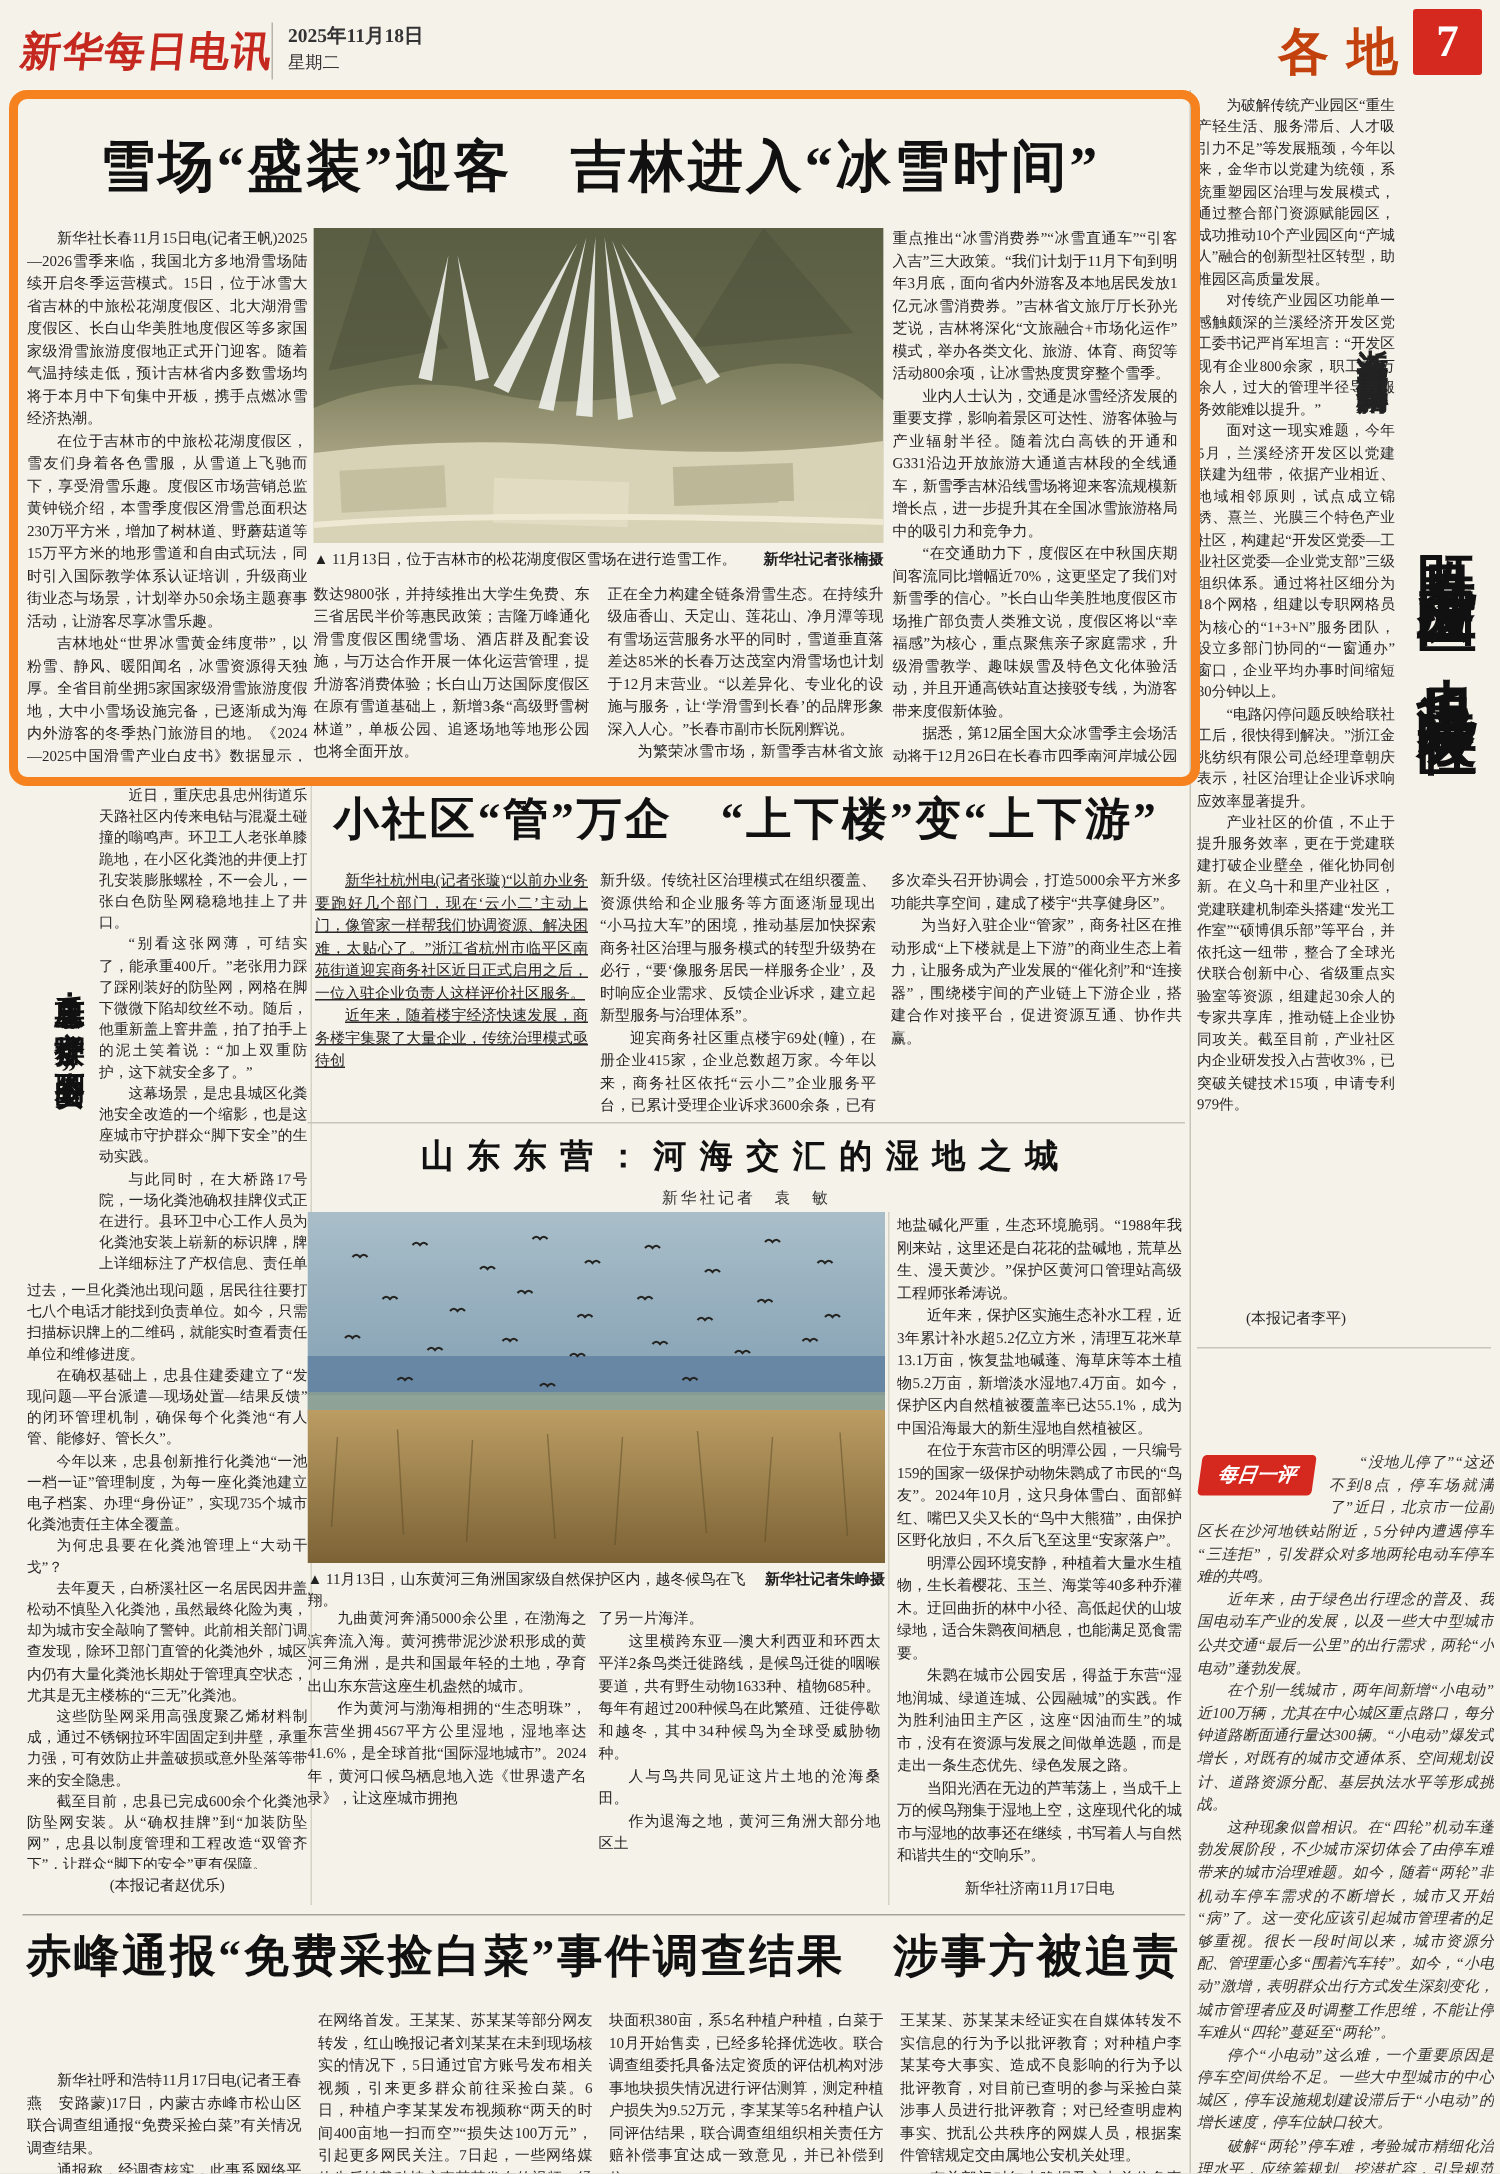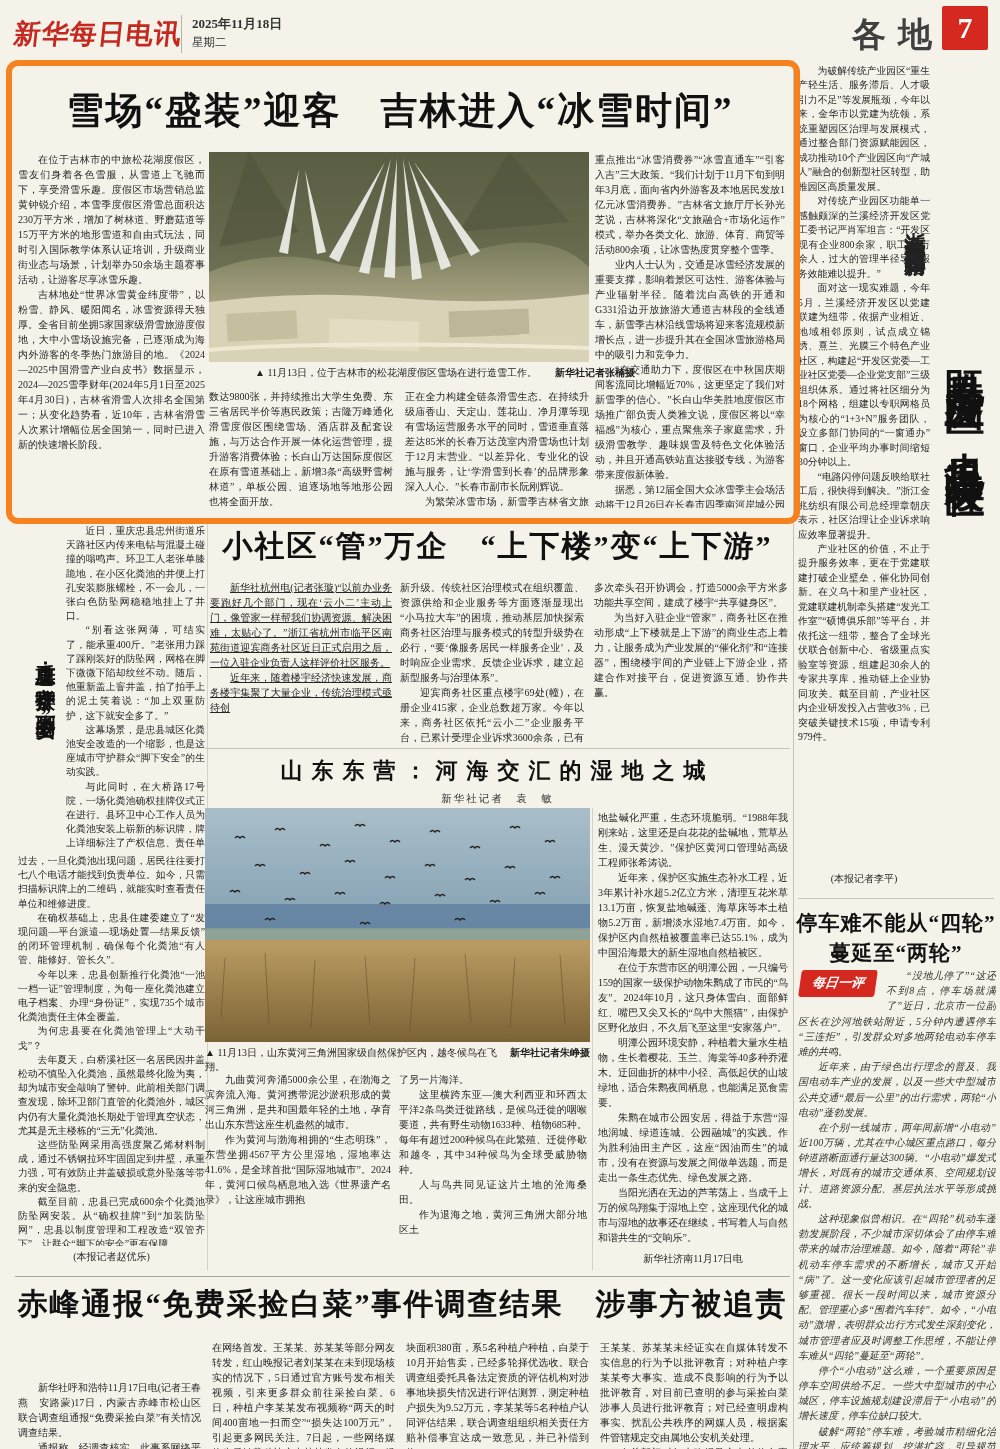--- a/index.html
+++ b/index.html
@@ -4,21 +4,21 @@
 <style>
   html,body{margin:0;padding:0;background:#dedbd4;}
   #page{position:relative;width:1000px;height:1449px;margin:0 auto;background:#f5f2ea;
         font-family:"Liberation Serif","DejaVu Serif",serif;color:#262626;overflow:hidden;}
   
   .masthead{position:absolute;left:14px;top:16px;font-size:27px;font-weight:900;color:#c5281e;
             transform:skewX(-6deg);letter-spacing:1px;}
   .hdr-vline{position:absolute;left:181px;top:15px;width:1px;height:38px;background:#b9b4aa;}
   .hdr-date{position:absolute;left:192px;top:15px;font-size:13px;font-weight:700;color:#333;line-height:1.45;}
   .hdr-week{font-size:11.5px;font-weight:400;}
-  .section-label{position:absolute;left:852px;top:12px;font-size:34px;font-weight:900;color:#404040;letter-spacing:12px;}
+  .section-label{position:absolute;left:852px;top:12px;font-size:34px;font-weight:900;color:#c2410c;letter-spacing:12px;}
   .pagenum{position:absolute;left:942px;top:6px;width:46px;height:44px;background:#d5281e;color:#fff;
            font-size:30px;font-weight:700;display:flex;align-items:center;justify-content:center;border-radius:2px;}
   
   .vrule{position:absolute;width:1px;background:#c9c4b8;}
   .hrule{position:absolute;height:1px;background:#b9b4a8;}
   
   .highlight-box{position:absolute;left:6px;top:60px;width:782px;height:452px;border:6px solid #f5821f;
                  border-radius:12px;pointer-events:none;z-index:50;}
   
   .col{position:absolute;overflow:hidden;font-size:10px;line-height:1.5;text-align:justify;}
@@ -55,20 +55,21 @@
   <div class="vrule" style="left:592px;top:808px;height:462px;background:#d6d1c5;"></div>
   <div class="hrule" style="left:205px;top:748px;width:585px;background:#c9c4b8;"></div>
   <div class="hrule" style="left:15px;top:1276px;width:775px;background:#a9a498;"></div>
   <div class="hrule" style="left:798px;top:898px;width:196px;background:#c9c4b8;"></div>
 
   <div class="highlight-box"></div>
 
   <div class="headline" style="left:20px;top:86px;width:760px;font-size:37px;letter-spacing:2px;">雪场“盛装”迎客　吉林进入“冰雪时间”</div>
 
   <div class="col" style="left:18px;top:152px;width:187px;height:356px;">
+      <p class="para">新华社长春11月15日电(记者王帆)2025—2026雪季来临，我国北方多地滑雪场陆续开启冬季运营模式。15日，位于冰雪大省吉林的中旅松花湖度假区、北大湖滑雪度假区、长白山华美胜地度假区等多家国家级滑雪旅游度假地正式开门迎客。随着气温持续走低，预计吉林省内多数雪场均将于本月中下旬集中开板，携手点燃冰雪经济热潮。</p>
       <p class="para">在位于吉林市的中旅松花湖度假区，雪友们身着各色雪服，从雪道上飞驰而下，享受滑雪乐趣。度假区市场营销总监黄钟锐介绍，本雪季度假区滑雪总面积达230万平方米，增加了树林道、野蘑菇道等15万平方米的地形雪道和自由式玩法，同时引入国际教学体系认证培训，升级商业街业态与场景，计划举办50余场主题赛事活动，让游客尽享冰雪乐趣。</p>
       <p class="para">吉林地处“世界冰雪黄金纬度带”，以粉雪、静风、暖阳闻名，冰雪资源得天独厚。全省目前坐拥5家国家级滑雪旅游度假地，大中小雪场设施完备，已逐渐成为海内外游客的冬季热门旅游目的地。《2024—2025中国滑雪产业白皮书》数据显示，2024—2025雪季财年(2024年5月1日至2025年4月30日)，吉林省滑雪人次排名全国第一；从变化趋势看，近10年，吉林省滑雪人次累计增幅位居全国第一，同时已进入新的快速增长阶段。</p>
     </div>
 
   <svg class="photo" style="left:209px;top:152px;" width="380" height="210" viewBox="0 0 380 210">
     <defs>
       <linearGradient id="gSki" x1="0" y1="0" x2="0" y2="1">
         <stop offset="0" stop-color="#5f6347"></stop>
           <stop offset="0.45" stop-color="#7c7e5d"></stop>
         <stop offset="0.7" stop-color="#a39f7f"></stop>
@@ -89,21 +90,21 @@
       <path d="M90,18 L70,100 L79,102 Z"></path>
       <path d="M96,18 L108,102 L117,100 Z"></path>
     </g>
     <path d="M0,150 Q90,138 190,146 T380,142 L380,210 L0,210 Z" fill="#d8d2b6"></path>
     <rect x="18" y="160" width="70" height="28" fill="#c4bf9e" transform="rotate(-3 53 174)"></rect>
     <rect x="120" y="168" width="90" height="30" fill="#e2dcc2" transform="rotate(2 165 183)"></rect>
     <rect x="240" y="158" width="80" height="26" fill="#bcb897" transform="rotate(-2 280 171)"></rect>
     <rect x="310" y="182" width="60" height="22" fill="#d9d3b8"></rect>
     <path d="M0,198 Q120,188 380,196" stroke="#efe9d4" stroke-width="4" fill="none"></path>
   </svg>
-  <div class="caption" style="left:209px;top:366px;width:380px;margin-left:46px;">
+  <div class="caption" style="left:209px;top:366px;width:380px;">
     <span>▲ 11月13日，位于吉林市的松花湖度假区雪场在进行造雪工作。</span>
     <span class="credit">新华社记者张楠摄</span>
   </div>
 
   <div class="col" style="left:209px;top:389px;width:184px;height:118px;">
       <p class="para flush">数达9800张，并持续推出大学生免费、东三省居民半价等惠民政策；吉隆万峰通化滑雪度假区围绕雪场、酒店群及配套设施，与万达合作开展一体化运营管理，提升游客消费体验；长白山万达国际度假区在原有雪道基础上，新增3条“高级野雪树林道”，单板公园、追逐场地等地形公园也将全面开放。</p>
     </div>
   <div class="col" style="left:405px;top:389px;width:184px;height:118px;">
       <p class="para flush">正在全力构建全链条滑雪生态。在持续升级庙香山、天定山、莲花山、净月潭等现有雪场运营服务水平的同时，雪道垂直落差达85米的长春万达茂室内滑雪场也计划于12月末营业。“以差异化、专业化的设施与服务，让‘学滑雪到长春’的品牌形象深入人心。”长春市副市长阮刚辉说。</p>
       <p class="para">为繁荣冰雪市场，新雪季吉林省文旅厅将</p>
@@ -119,24 +120,20 @@
   <div class="vert" style="position:absolute;left:901px;top:216px;height:300px;width:28px;font-size:21px;font-weight:700;color:#222;letter-spacing:2px;">浙江金华重构产城融合新格局</div>
   <div class="col" style="left:798px;top:64px;width:132px;height:804px;font-size:9.8px;line-height:1.48;">
       <p class="para">为破解传统产业园区“重生产轻生活、服务滞后、人才吸引力不足”等发展瓶颈，今年以来，金华市以党建为统领，系统重塑园区治理与发展模式，通过整合部门资源赋能园区，成功推动10个产业园区向“产城人”融合的创新型社区转型，助推园区高质量发展。</p>
       <p class="para">对传统产业园区功能单一感触颇深的兰溪经济开发区党工委书记严肖军坦言：“开发区现有企业800余家，职工5.6万余人，过大的管理半径导致服务效能难以提升。”</p>
       <p class="para">面对这一现实难题，今年5月，兰溪经济开发区以党建联建为纽带，依据产业相近、地域相邻原则，试点成立锦绣、熹兰、光膜三个特色产业社区，构建起“开发区党委—工业社区党委—企业党支部”三级组织体系。通过将社区细分为18个网格，组建以专职网格员为核心的“1+3+N”服务团队，设立多部门协同的“一窗通办”窗口，企业平均办事时间缩短30分钟以上。</p>
       <p class="para">“电路闪停问题反映给联社工后，很快得到解决。”浙江金兆纺织有限公司总经理章朝庆表示，社区治理让企业诉求响应效率显著提升。</p>
       <p class="para">产业社区的价值，不止于提升服务效率，更在于党建联建打破企业壁垒，催化协同创新。在义乌十和里产业社区，党建联建机制牵头搭建“发光工作室”“硕博俱乐部”等平台，并依托这一纽带，整合了全球光伏联合创新中心、省级重点实验室等资源，组建起30余人的专家共享库，推动链上企业协同攻关。截至目前，产业社区内企业研发投入占营收3%，已突破关键技术15项，申请专利979件。</p>
     </div>
   <div class="signoff" style="left:798px;top:872px;width:132px;">(本报记者李平)</div>
 
-  <div class="headline" style="left:796px;top:908px;width:200px;font-size:21px;line-height:1.45;letter-spacing:1px;">
-    <div>停车难不能从“四轮”</div>
-    <div>蔓延至“两轮”</div>
-  </div>
   <div class="col kai" style="left:798px;top:968px;width:198px;height:481px;font-size:10px;line-height:1.52;">
     <span class="badge">每日一评</span>
     <div>
         <p class="para">“没地儿停了”“这还不到8点，停车场就满了”近日，北京市一位副区长在沙河地铁站附近，5分钟内遭遇停车“三连拒”，引发群众对多地两轮电动车停车难的共鸣。</p>
         <p class="para">近年来，由于绿色出行理念的普及、我国电动车产业的发展，以及一些大中型城市公共交通“最后一公里”的出行需求，两轮“小电动”蓬勃发展。</p>
         <p class="para">在个别一线城市，两年间新增“小电动”近100万辆，尤其在中心城区重点路口，每分钟道路断面通行量达300辆。“小电动”爆发式增长，对既有的城市交通体系、空间规划设计、道路资源分配、基层执法水平等形成挑战。</p>
         <p class="para">这种现象似曾相识。在“四轮”机动车蓬勃发展阶段，不少城市深切体会了由停车难带来的城市治理难题。如今，随着“两轮”非机动车停车需求的不断增长，城市又开始“病”了。这一变化应该引起城市管理者的足够重视。很长一段时间以来，城市资源分配、管理重心多“围着汽车转”。如今，“小电动”激增，表明群众出行方式发生深刻变化，城市管理者应及时调整工作思维，不能让停车难从“四轮”蔓延至“两轮”。</p>
         <p class="para">停个“小电动”这么难，一个重要原因是停车空间供给不足。一些大中型城市的中心城区，停车设施规划建设滞后于“小电动”的增长速度，停车位缺口较大。</p>
         <p class="para">破解“两轮”停车难，考验城市精细化治理水平，应统筹规划、挖潜扩容，引导规范停放。</p>
       </div>

